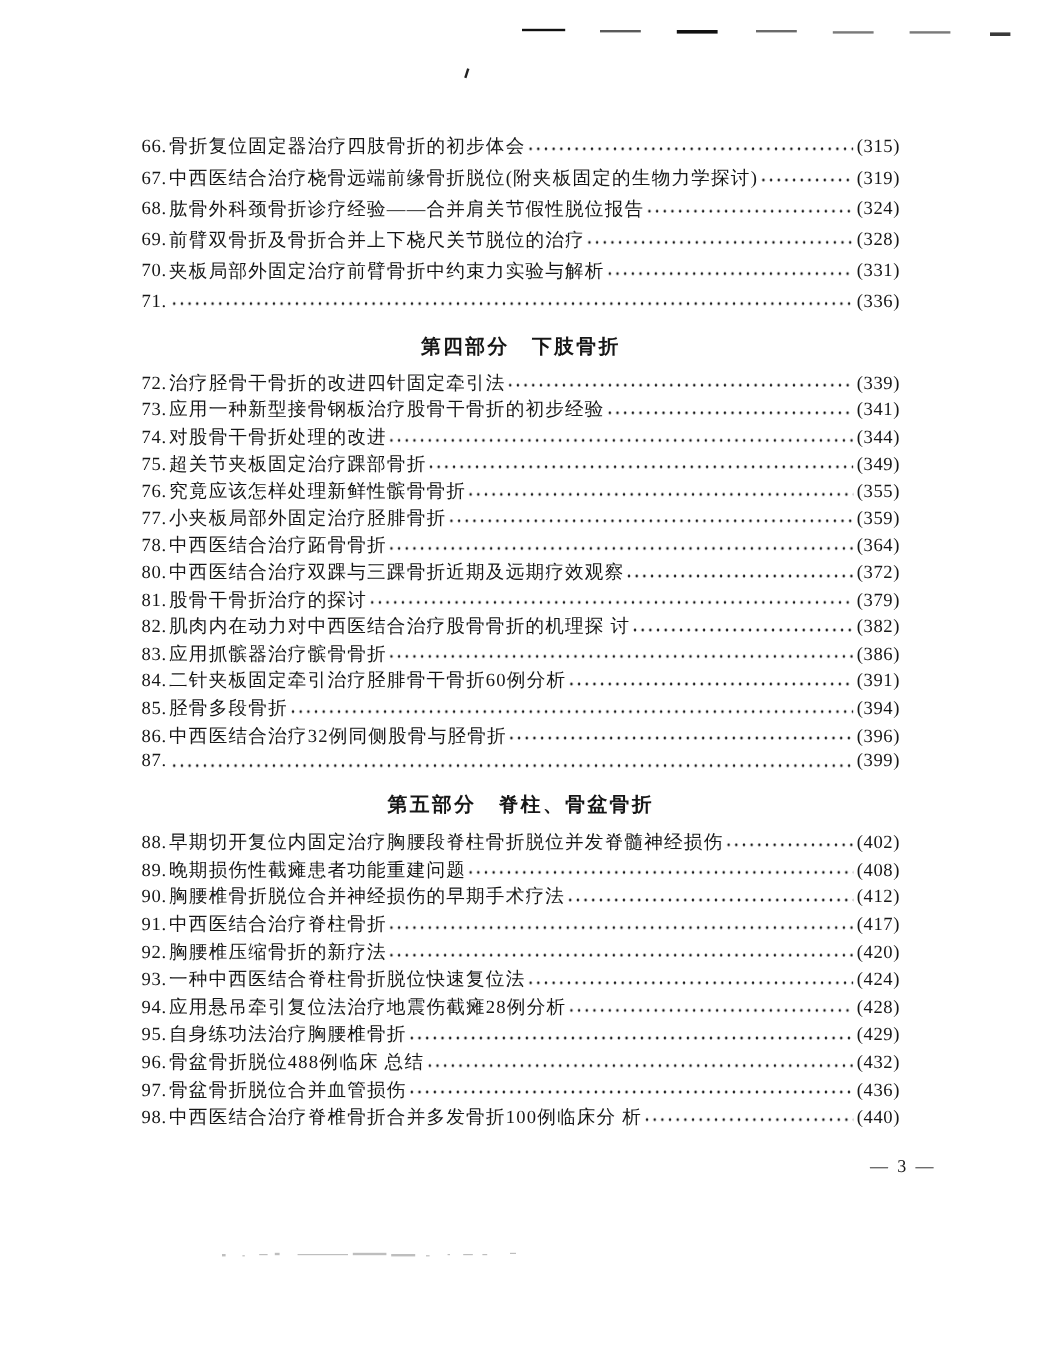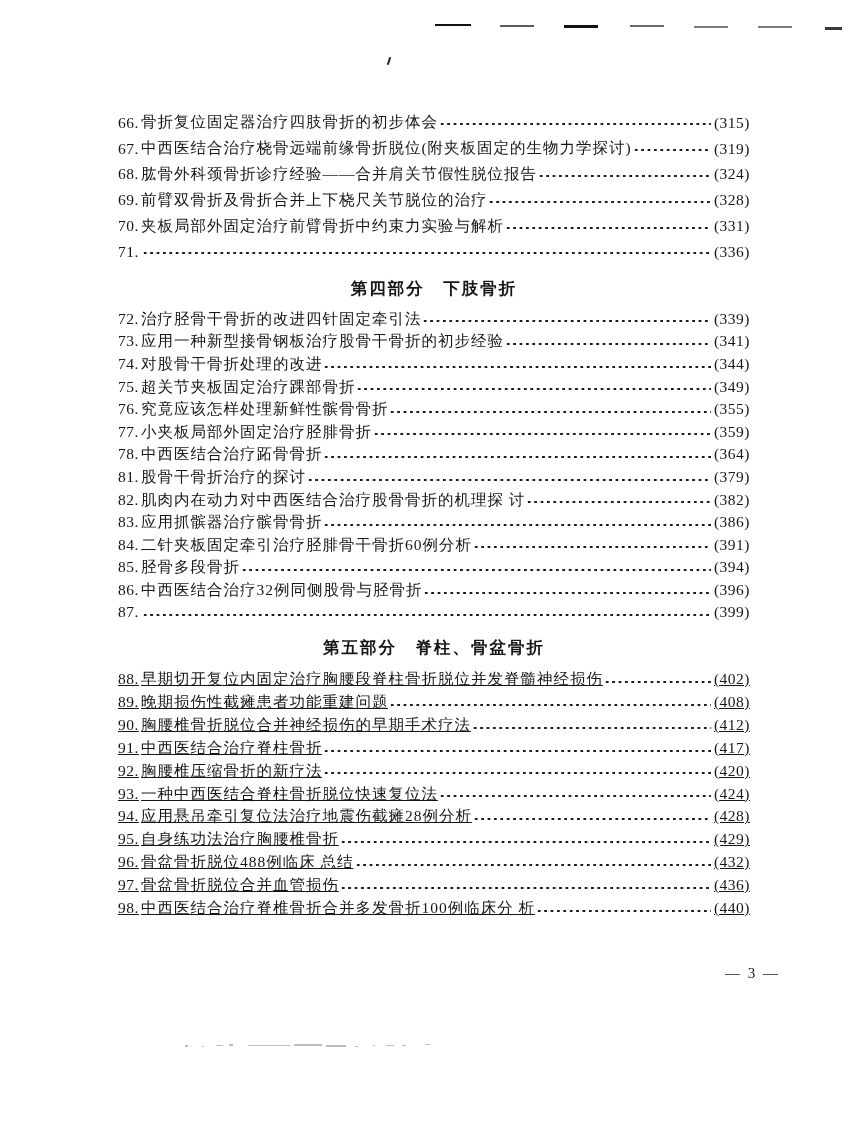--- a/index.html
+++ b/index.html
@@ -6,21 +6,21 @@
   .page{
     width:866px;height:1122px;position:relative;background:#ffffff;
     font-family:"Liberation Serif","DejaVu Serif",serif;color:#161616;
     overflow:hidden;margin:0 auto;
   }
   .content{position:absolute;left:118px;width:632px;top:0;}
   .toc-group{display:block;}
   .toc-entry{display:flex;align-items:baseline;white-space:nowrap;font-size:15.5px;}
   .g1 .toc-entry{height:25.8px;align-items:center;}
   .g2 .toc-entry{height:22.6px;}
-  .g3 .toc-entry{height:22.9px;text-decoration:underline;}
+  .g3 .toc-entry{height:22.9px;}
   .entry-num{flex:none;margin-right:2px;letter-spacing:0.5px;}
   .entry-title{flex:none;letter-spacing:1px;overflow:hidden;}
   .leader{
     flex:1 1 auto;min-width:10px;margin:0 3px 0 1px;align-self:stretch;
     background:radial-gradient(circle,#1b1b1b 1.05px,transparent 1.3px) left 58% / 6.4px 6px repeat-x;
   }
   .page-num{flex:none;letter-spacing:0.5px;}
   .section-heading{
     text-align:center;font-weight:bold;font-size:16.5px;letter-spacing:2px;
     height:22px;line-height:22px;font-family:Liberation Serif, serif;
@@ -133,20 +133,26 @@
         <span class="entry-num">77.</span>
         <span class="entry-title">小夹板局部外固定治疗胫腓骨折</span>
         <span class="leader"></span>
         <span class="page-num">(359)</span>
       </div>
         <div class="toc-entry">
         <span class="entry-num">78.</span>
         <span class="entry-title">中西医结合治疗跖骨骨折</span>
         <span class="leader"></span>
         <span class="page-num">(364)</span>
+      </div>
+        <div class="toc-entry">
+        <span class="entry-num">80.</span>
+        <span class="entry-title">中西医结合治疗双踝与三踝骨折近期及远期疗效观察</span>
+        <span class="leader"></span>
+        <span class="page-num">(372)</span>
       </div>
         <div class="toc-entry">
         <span class="entry-num">81.</span>
         <span class="entry-title">股骨干骨折治疗的探讨</span>
         <span class="leader"></span>
         <span class="page-num">(379)</span>
       </div>
         <div class="toc-entry">
         <span class="entry-num">82.</span>
         <span class="entry-title">肌肉内在动力对中西医结合治疗股骨骨折的机理探 讨</span>

